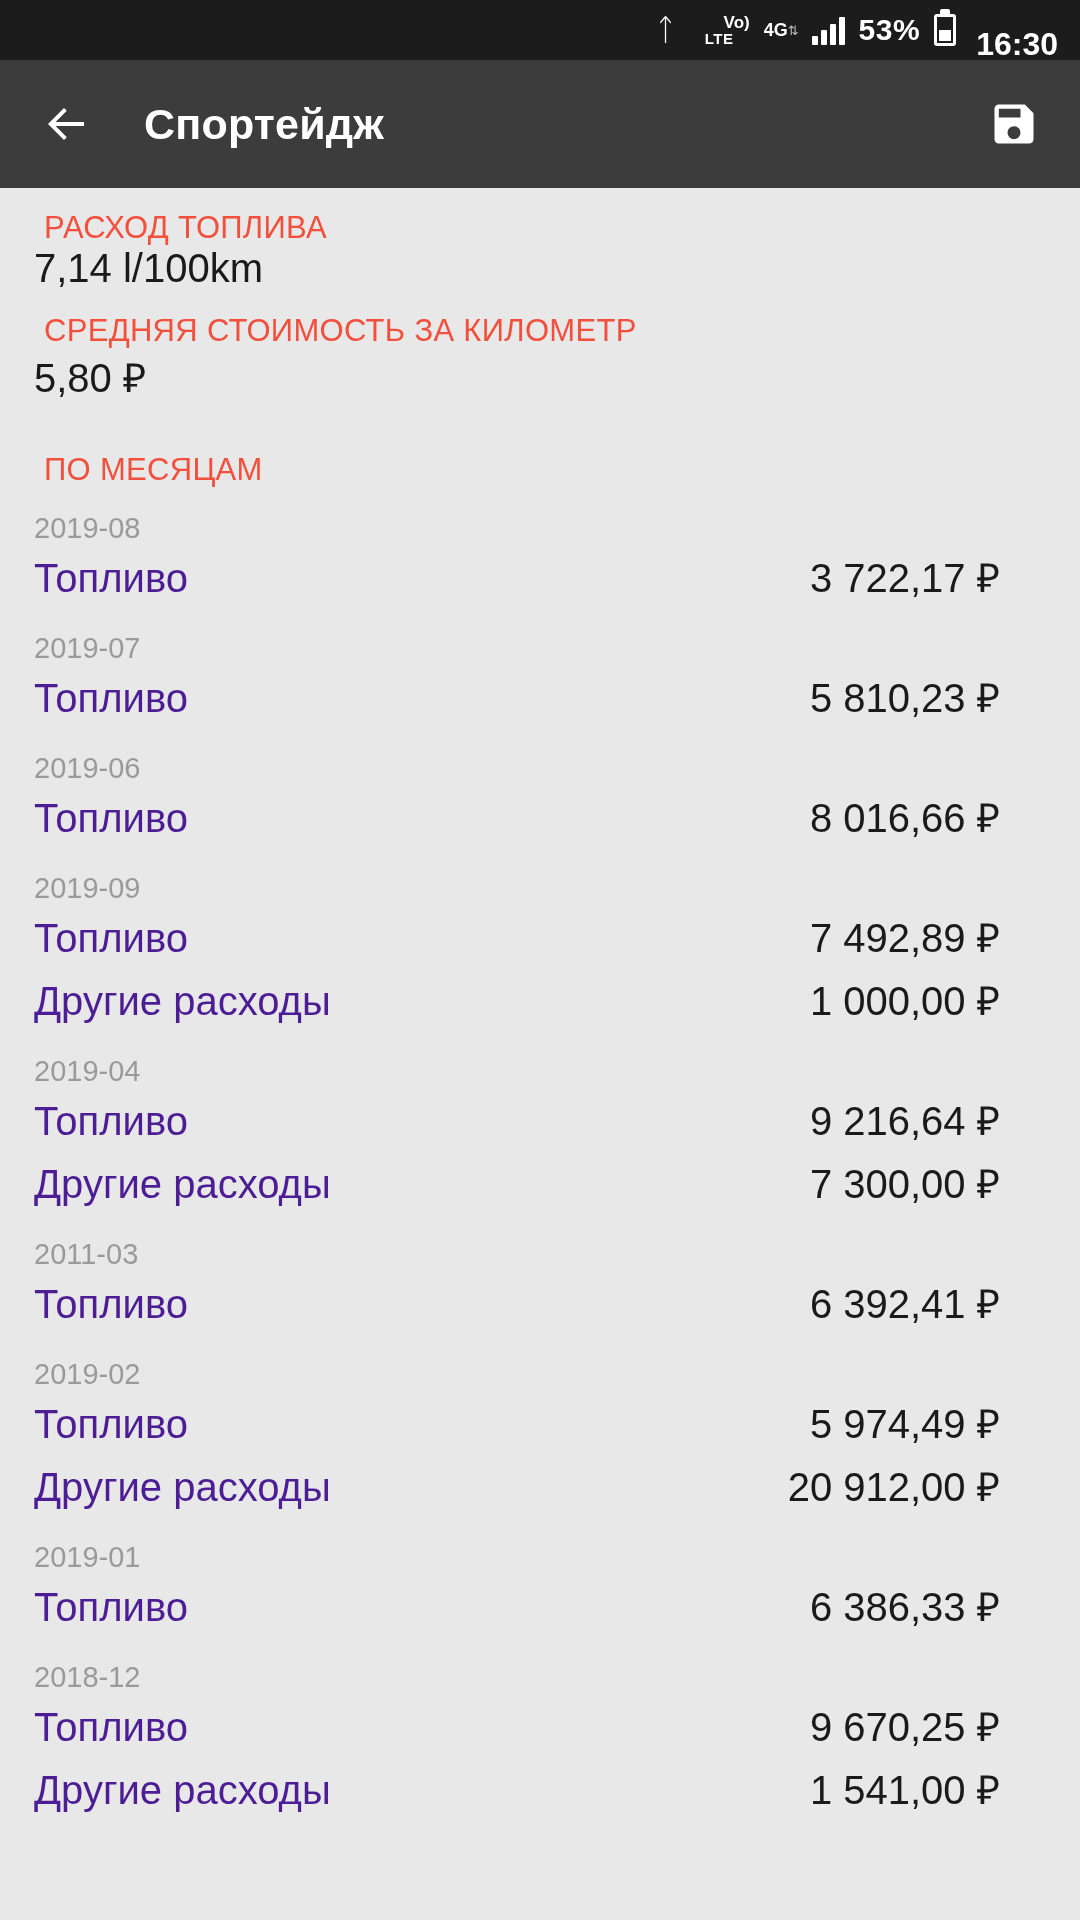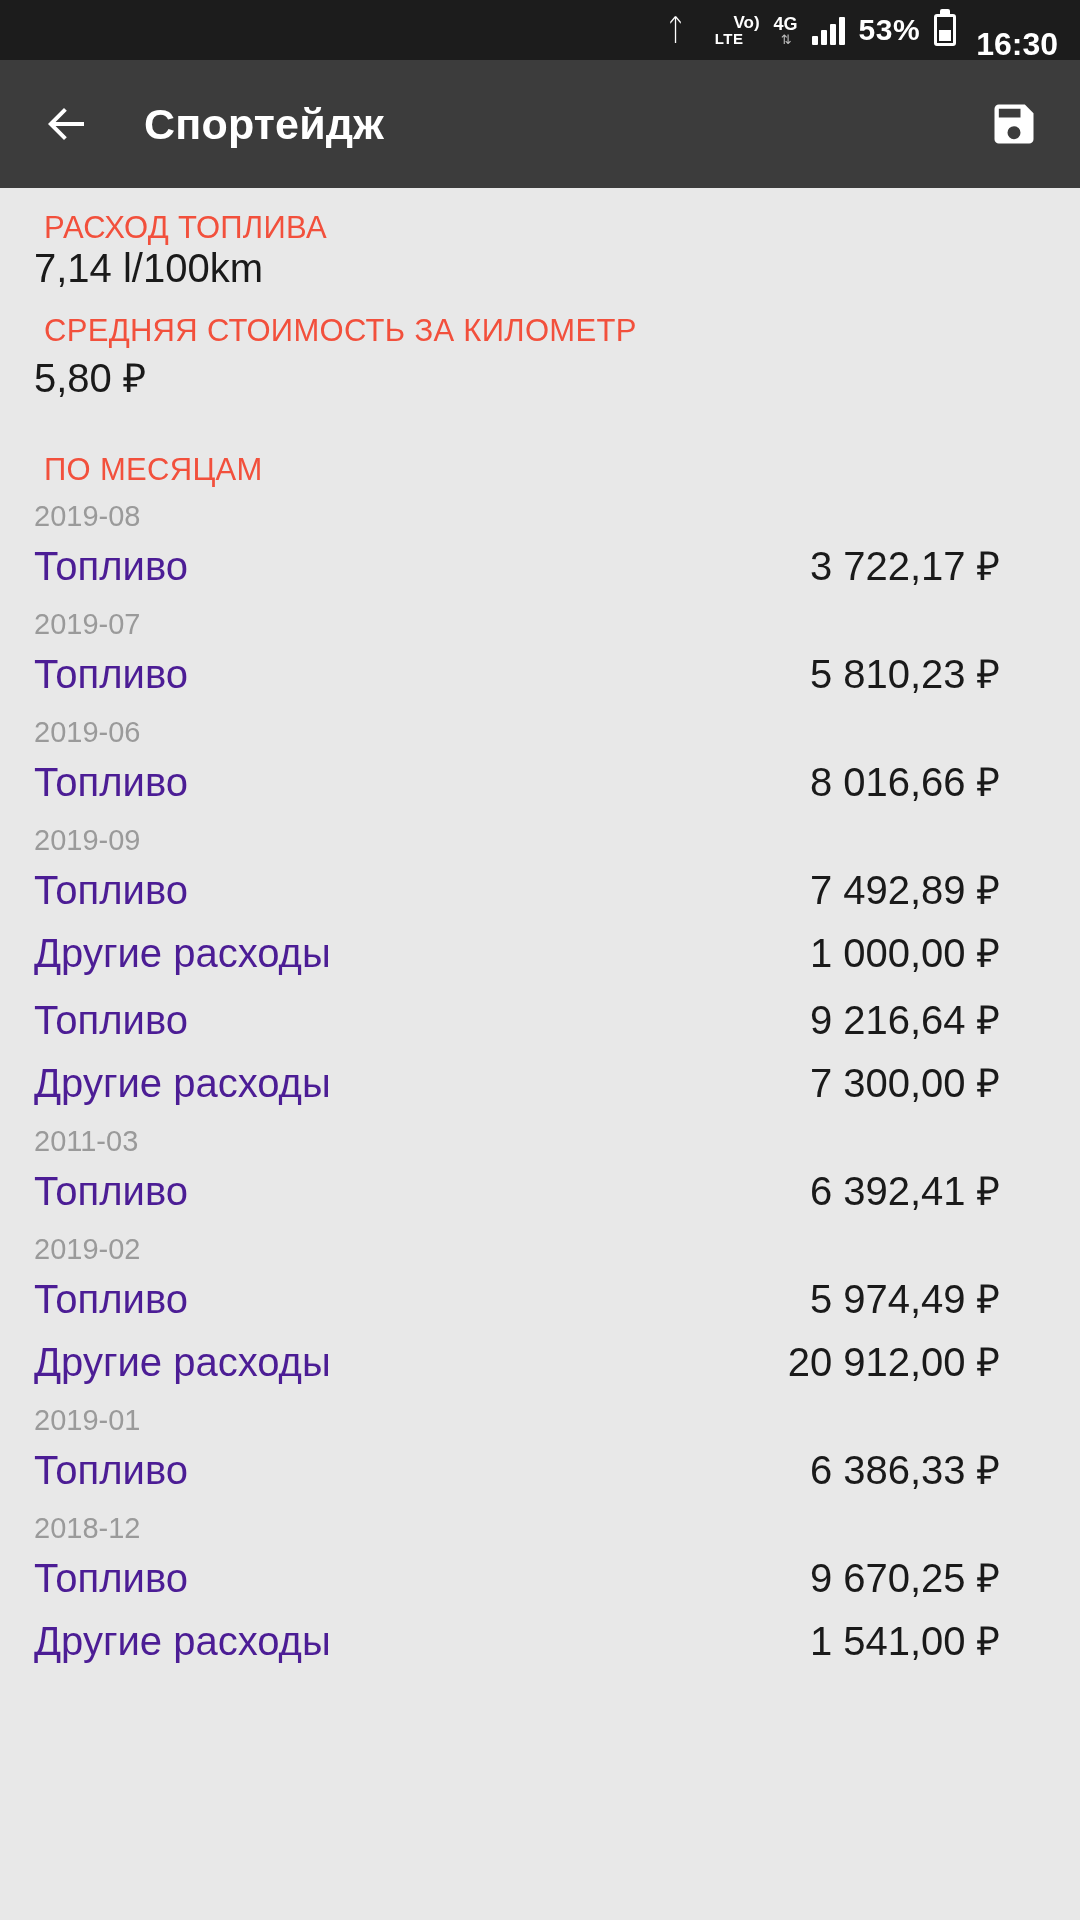--- a/index.html
+++ b/index.html
@@ -24,21 +24,21 @@
   .status-icons { display: flex; align-items: center; gap: 14px; }
   .sb-icon { display: flex; align-items: center; justify-content: center; }
   .bt-icon { font-size: 30px; line-height: 1; }
   .volte {
     display: flex; flex-direction: column; align-items: center;
     line-height: 1; font-size: 16px; font-weight: bold;
   }
   .volte .top { font-size: 17px; margin-left: 35px; }
   .volte .bot { font-size: 15px; letter-spacing: .5px; }
   .net4g {
-    display: flex; flex-direction: column; align-items: center; line-height: 1;
+    display: flex; flex-direction: row; align-items: center; line-height: 1;
   }
   .net4g .lbl { font-size: 18px; font-weight: bold; }
   .net4g .arrows { font-size: 13px; color: #bdbdbd; letter-spacing: -1px; }
   .bars { display: flex; align-items: flex-end; gap: 3px; height: 30px; }
   .bars i { width: 6px; background: #ffffff; display: block; border-radius: 1px; }
   .bars i:nth-child(1){height: 9px;}
   .bars i:nth-child(2){height: 15px;}
   .bars i:nth-child(3){height: 21px;}
   .bars i:nth-child(4){height: 28px;}
   .batt-pct { font-size: 30px; font-weight: bold; letter-spacing: .5px; }
@@ -101,21 +101,21 @@
   .section-value {
     color: #1a1a1a;
     font-size: 40px;
     padding-left: 34px;
   }
   .stat-block { margin-top: 22px; }
   .stat-block .section-value { margin-top: 0; }
 
   .months-header { margin-top: 48px; }
 
-  .month-group { margin-top: 4px; }
+  .month-group { margin-top: 16px; }
   .month-label {
     color: #9a9a9a;
     font-size: 29px;
     padding-left: 34px;
     padding-top: 8px;
   }
   .row {
     display: flex;
     align-items: baseline;
     justify-content: space-between;
@@ -215,20 +215,21 @@
         <div class="row">
           <span class="name">Топливо</span>
           <span class="amount">7 492,89 ₽</span>
         </div>
         <div class="row">
           <span class="name">Другие расходы</span>
           <span class="amount">1 000,00 ₽</span>
         </div>
       </div>
       <div class="month-group">
+        <div class="month-label">2019-04</div>
         <div class="row">
           <span class="name">Топливо</span>
           <span class="amount">9 216,64 ₽</span>
         </div>
         <div class="row">
           <span class="name">Другие расходы</span>
           <span class="amount">7 300,00 ₽</span>
         </div>
       </div>
       <div class="month-group">

